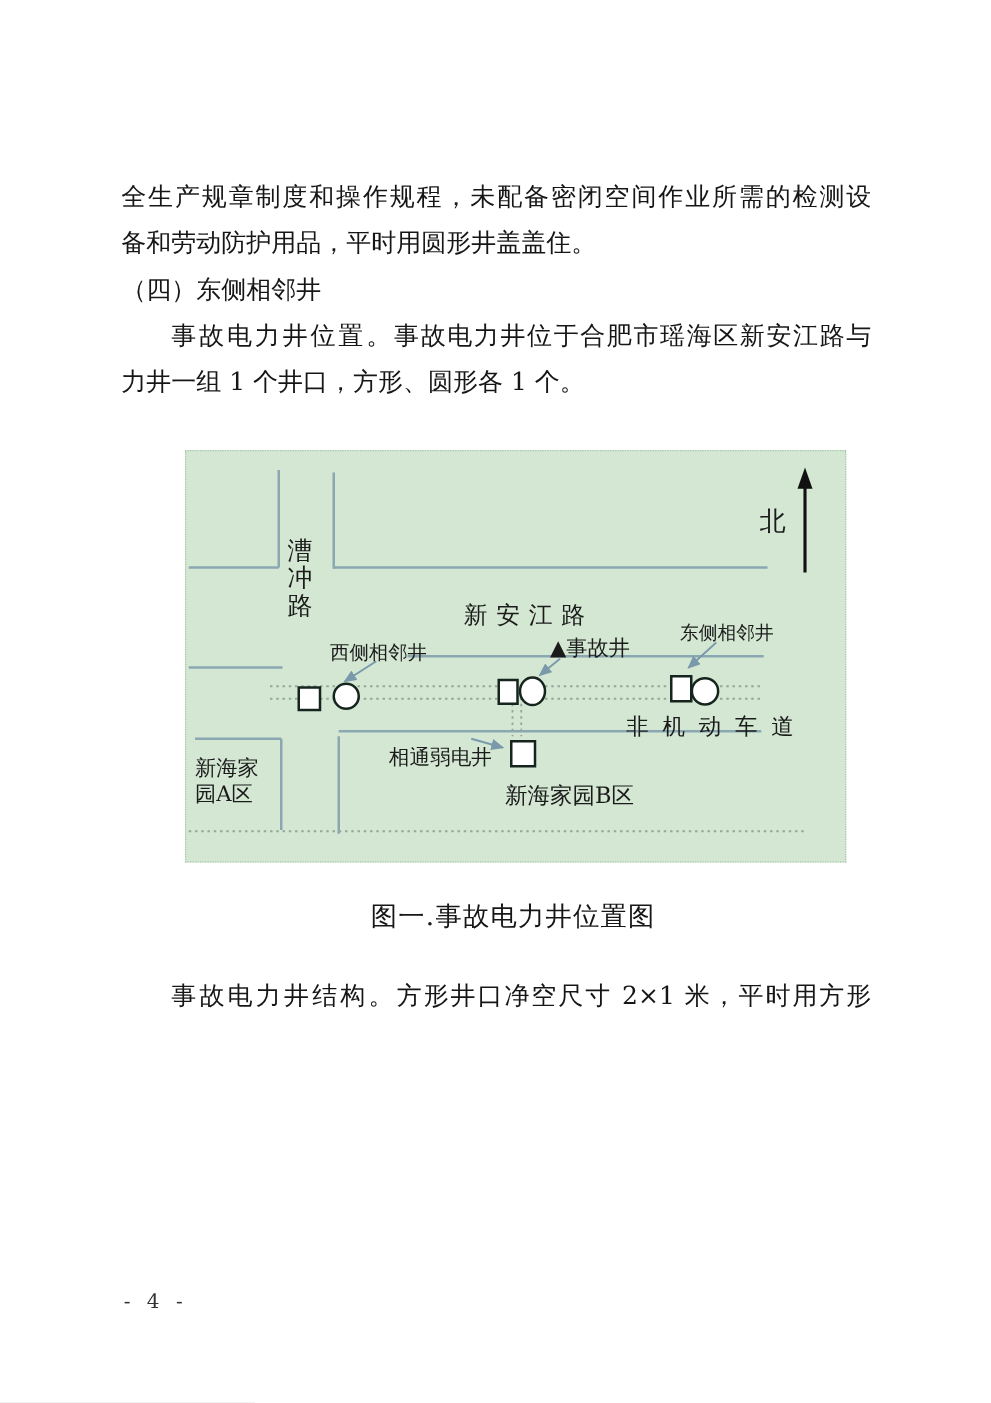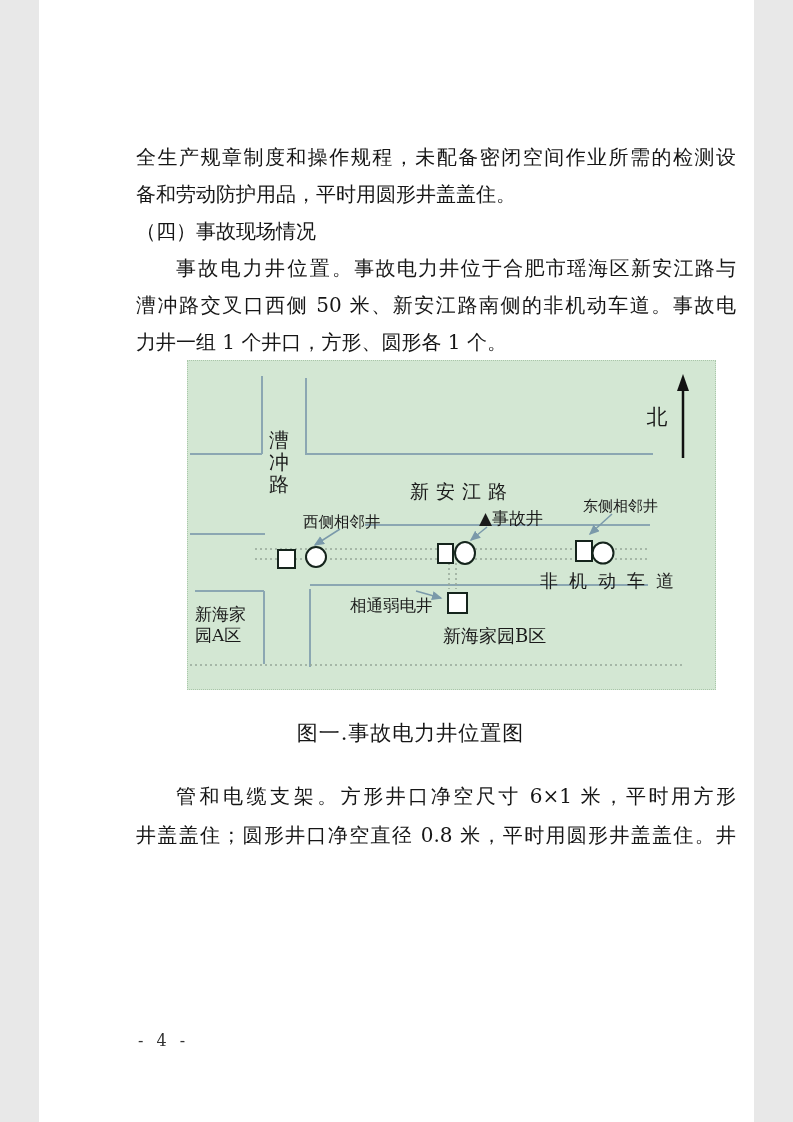--- a/index.html
+++ b/index.html
@@ -1,18 +1,18 @@
 <!DOCTYPE html>
 <html><head>
 <meta charset="utf-8">
 <style>
   html,body{margin:0;padding:0;background:#e8e8e8;}
   .page{
     position:relative;
-    width:715px;height:1122px;
+    width:793px;height:1122px;
     background:#ffffff;
     margin:0 auto;
     overflow:hidden;
     font-family:"DejaVu Serif","Liberation Serif",serif;
     color:#161616;
   }
   .bodytext{
     position:absolute;left:97px;width:600px;
     font-size:20px;line-height:37px;
   }
@@ -46,23 +46,22 @@
   }
 </style>
 </head>
 <body>
 
 <div class="page">
 
   <div class="bodytext" style="top:139px;">
     <div class="tline jline">全生产规章制度和操作规程，未配备密闭空间作业所需的检测设</div>
     <div class="tline">备和劳动防护用品，平时用圆形井盖盖住。</div>
-    <div class="tline">（四）事故现场情况</div>
+    <div class="tline">（四）东侧相邻井</div>
     <div class="tline jline indent2"><span class="lead">事故电力井位置。</span><span>事故电力井位于合肥市瑶海区新安江路与</span></div>
-    <div class="tline jline">漕冲路交叉口西侧 50 米、新安江路南侧的非机动车道。事故电</div>
     <div class="tline">力井一组 1 个井口，方形、圆形各 1 个。</div>
   </div>
 
   <div class="figure">
     <svg width="527" height="328" viewBox="0 0 527 328">
       <defs>
         <marker id="ah" markerWidth="8" markerHeight="8" refX="6" refY="3" orient="auto">
           <path d="M0,0 L7,3 L0,6 Z" fill="#7a99aa"></path>
         </marker>
       </defs>
@@ -124,19 +123,18 @@
         <text x="255" y="281" font-size="18">新海家园B区</text>
         <text x="7" y="259" font-size="17">新海家</text>
         <text x="7" y="280" font-size="17">园A区</text>
       </g>
     </svg>
   </div>
 
   <div class="caption">图一.事故电力井位置图</div>
 
   <div class="bodytext p3" style="top:777px;">
-    <div class="tline jline indent2"><span class="lead">管和电缆支架。</span><span>方形井口净空尺寸 6×1 米，平时用方形</span></div>
-    <div class="tline jline">井盖盖住；圆形井口净空直径 0.8 米，平时用圆形井盖盖住。井</div>
+    <div class="tline jline indent2"><span class="lead">事故电力井结构。</span><span>方形井口净空尺寸 2×1 米，平时用方形</span></div>
   </div>
 
   <div class="pagenum">- 4 -</div>
 
 </div>
 
 </body></html>

